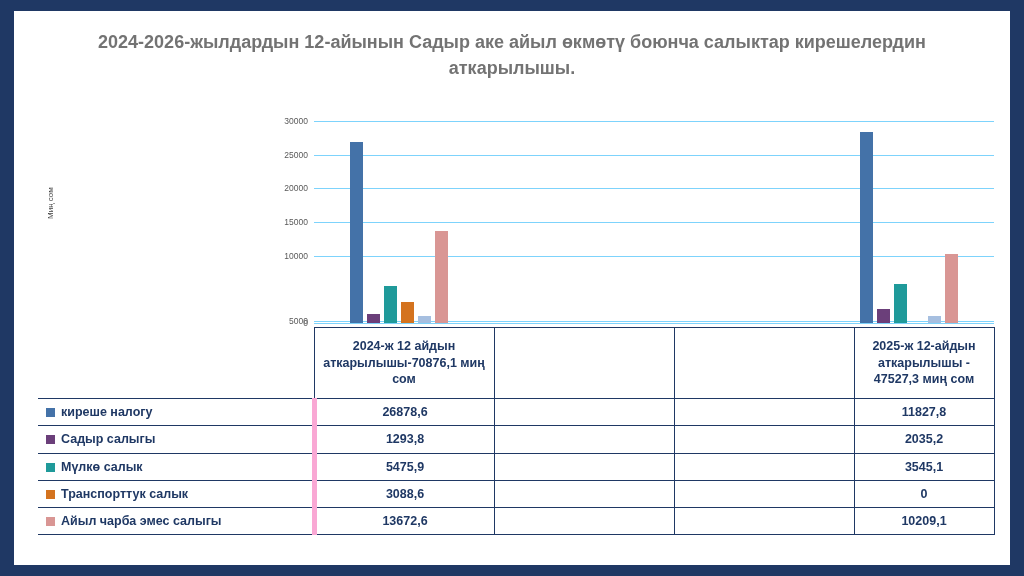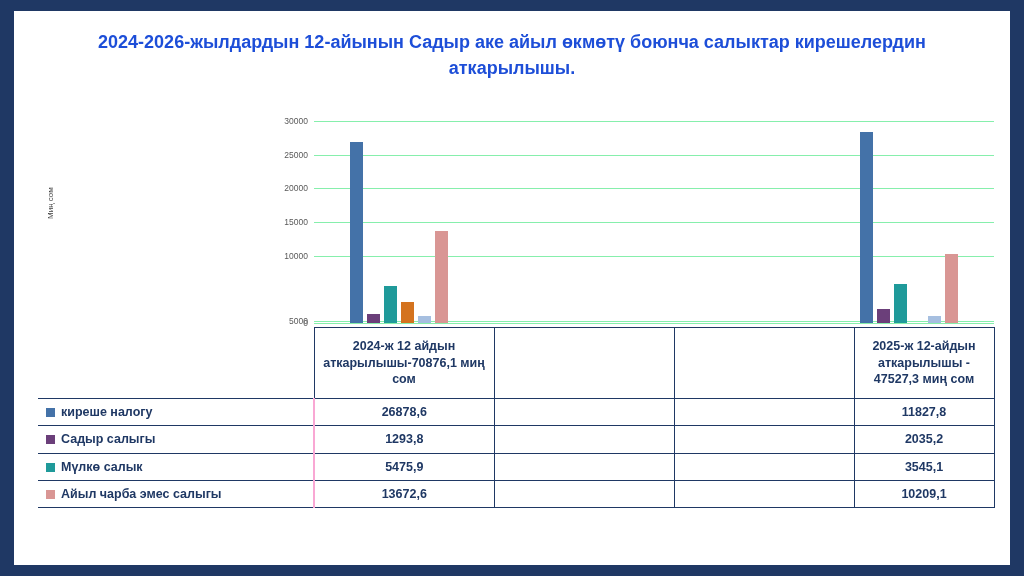--- a/index.html
+++ b/index.html
@@ -22,21 +22,21 @@
     background: #ffffff;
   }
   .title {
     position: absolute;
     left: 40px;
     top: 18px;
     width: 916px;
     text-align: center;
     font-size: 18px;
     font-weight: bold;
-    color: #1d4ed8;
+    color: #737373;
     line-height: 1.45;
   }
   
   .chart-wrap {
     position: absolute;
     left: 24px;
     top: 96px;
     width: 956px;
     height: 230px;
   }
@@ -55,21 +55,21 @@
     left: 276px;
     top: 14px;
     width: 680px;
     height: 202px;
   }
   .gridline {
     position: absolute;
     left: 0;
     width: 100%;
     height: 1px;
-    background: #86efac;
+    background: #7dd3fc;
   }
   .ytick {
     position: absolute;
     right: 100%;
     margin-right: 6px;
     transform: translateY(-50%);
     font-size: 8.5px;
     color: #595959;
     white-space: nowrap;
   }
@@ -95,21 +95,21 @@
     padding: 5px 4px;
   }
   .table .hdr td {
     height: 60px;
     line-height: 1.35;
   }
   .table .namecell {
     text-align: left;
     padding-left: 8px;
     border-left: none;
-    border-right: 2px solid #f9a8d4;
+    border-right: 5px solid #f9a8d4;
     line-height: 1.3;
   }
   .table tr.hdr td.namecell {
     border: none;
   }
   .swatch {
     display: inline-block;
     width: 9px;
     height: 9px;
     margin-right: 6px;
@@ -194,20 +194,27 @@
           <td>2035,2</td>
         </tr>
         <tr>
           <td class="namecell"><span class="swatch" style="background: rgb(31, 154, 154);"></span><span>Мүлкө  салык</span></td>
           <td>5475,9</td>
           <td></td>
           <td></td>
           <td>3545,1</td>
         </tr>
         <tr>
+          <td class="namecell"><span class="swatch" style="background: rgb(212, 115, 31);"></span><span>Транспорттук  салык</span></td>
+          <td>3088,6</td>
+          <td></td>
+          <td></td>
+          <td>0</td>
+        </tr>
+        <tr>
           <td class="namecell"><span class="swatch" style="background: rgb(217, 150, 148);"></span><span>Айыл чарба  эмес салыгы</span></td>
           <td>13672,6</td>
           <td></td>
           <td></td>
           <td>10209,1</td>
         </tr>
       </tbody>
   </table>
 
 </div>

